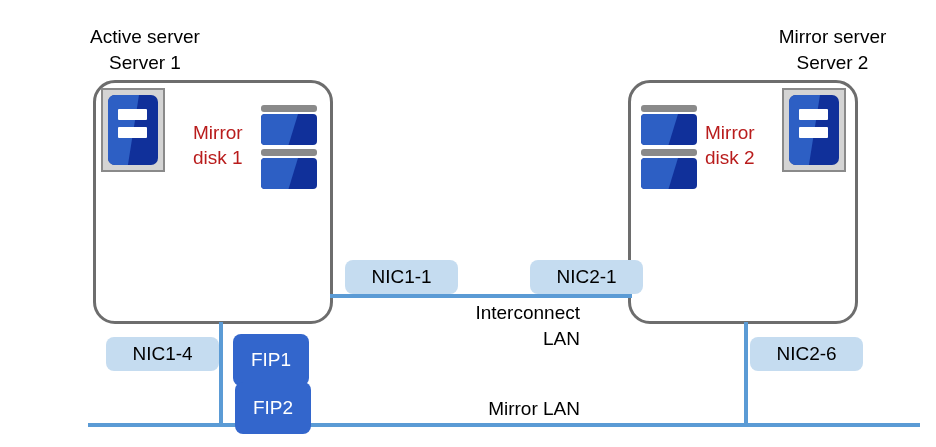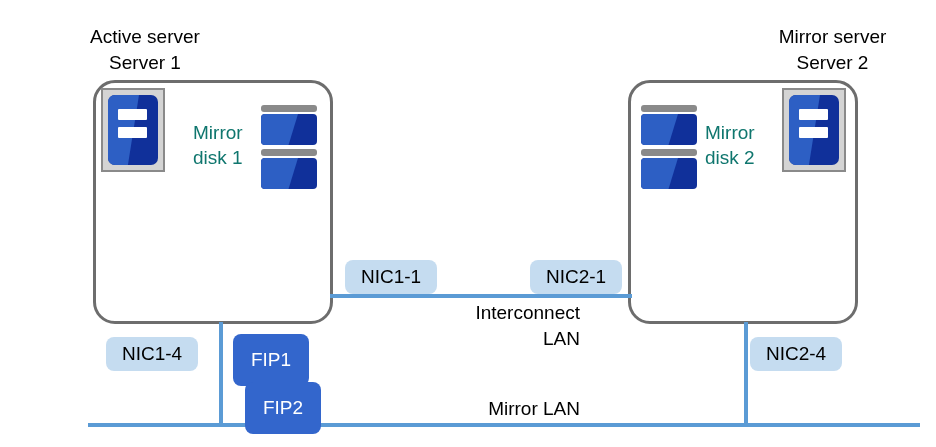--- a/index.html
+++ b/index.html
@@ -117,21 +117,21 @@
     transform: skewX(-17deg);
     transform-origin: top left;
   }
   #disk-icon-1 { left: 261px; top: 105px; }
   #disk-icon-2 { left: 641px; top: 105px; }
 
   .disk-label {
     position: absolute;
     font-size: 19px;
     line-height: 25px;
-    color: #0f766e;
+    color: #b91c1c;
     white-space: nowrap;
   }
   #disk-label-1 { left: 193px; top: 120px; text-align: left; }
   #disk-label-2 { left: 705px; top: 120px; text-align: left; }
 
   
   .net-line {
     position: absolute;
     background: #5b9bd5;
   }
@@ -162,35 +162,35 @@
     align-items: center;
     justify-content: center;
     font-size: 19px;
     border-radius: 8px;
     box-sizing: border-box;
     white-space: nowrap;
   }
   .badge.nic {
     background: #c5dcf0;
     color: #000000;
-    width: 92px;
+    width: 113px;
     height: 34px;
   }
   .badge.fip {
     background: #3366cc;
     color: #ffffff;
     width: 76px;
     height: 52px;
   }
   #badge-nic1-1 { left: 345px; top: 260px; }
   #badge-nic2-1 { left: 530px; top: 260px; }
   #badge-nic1-2 { left: 106px; top: 337px; }
   #badge-nic2-2 { left: 750px; top: 337px; }
   #badge-fip1   { left: 233px; top: 334px; }
-  #badge-fip2   { left: 245px; top: 382px; }
+  #badge-fip2   { left: 235px; top: 382px; }
 </style>
 </head>
 <body>
 
 <div id="canvas">
 
   <div class="title-block" id="title-left">
     <div>Active server</div>
     <div>Server 1</div>
   </div>
@@ -257,18 +257,18 @@
   <div class="lan-caption" id="interconnect-caption">
     <div>Interconnect</div>
     <div>LAN</div>
   </div>
 
   <div class="lan-caption" id="public-caption">Mirror LAN</div>
 
   <div class="badge nic" id="badge-nic1-1">NIC1-1</div>
   <div class="badge nic" id="badge-nic2-1">NIC2-1</div>
   <div class="badge nic" id="badge-nic1-2">NIC1-4</div>
-  <div class="badge nic" id="badge-nic2-2">NIC2-4</div>
+  <div class="badge nic" id="badge-nic2-2">NIC2-6</div>
 
   <div class="badge fip" id="badge-fip1">FIP1</div>
   <div class="badge fip" id="badge-fip2">FIP2</div>
 
 </div>
 
 </body></html>

